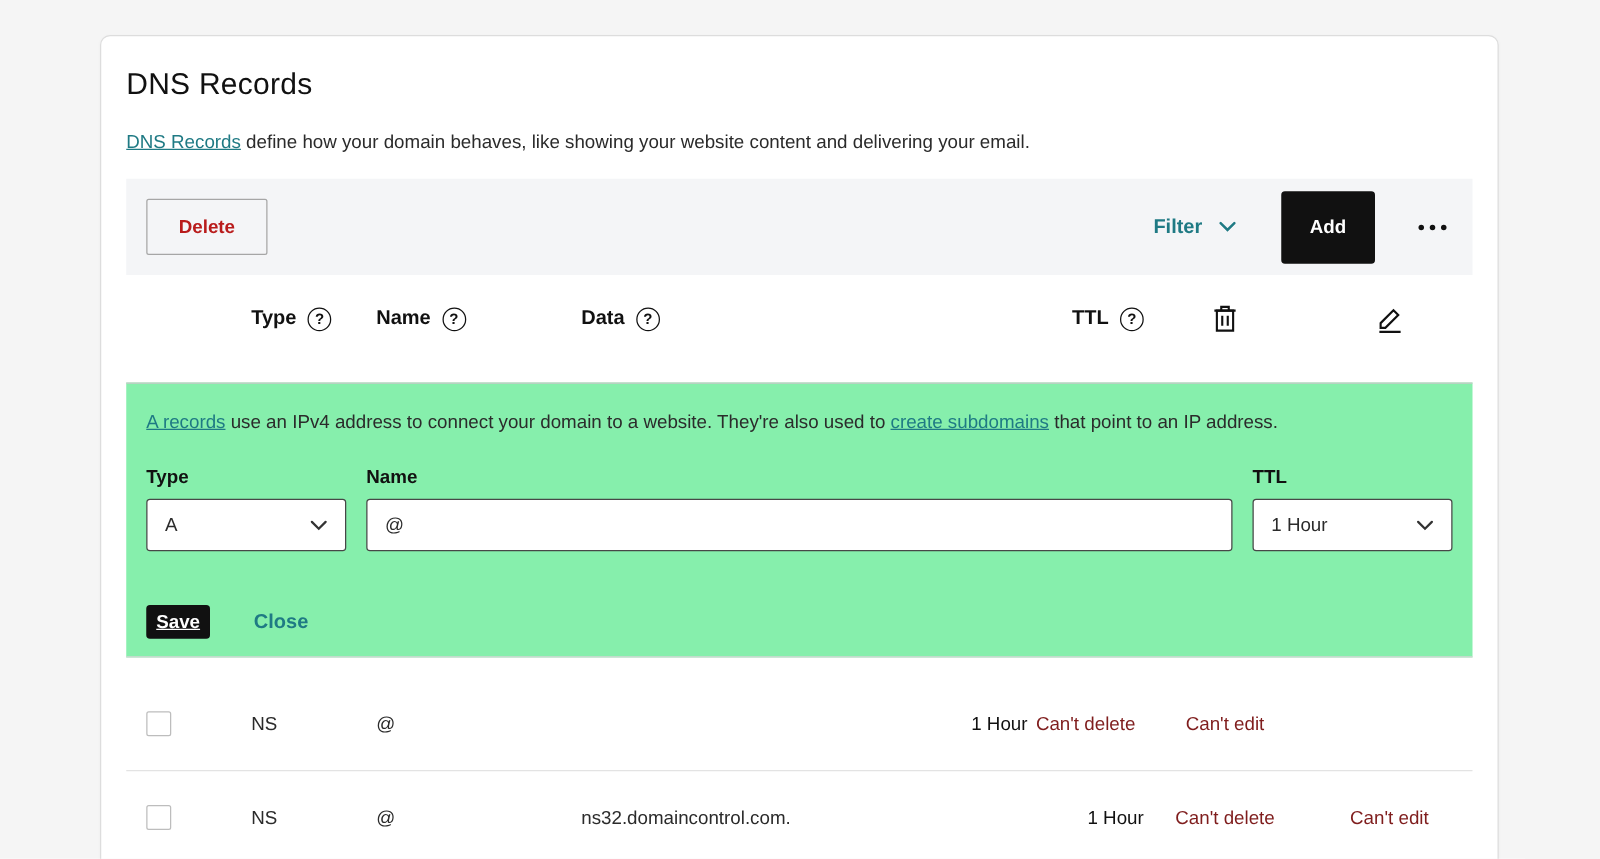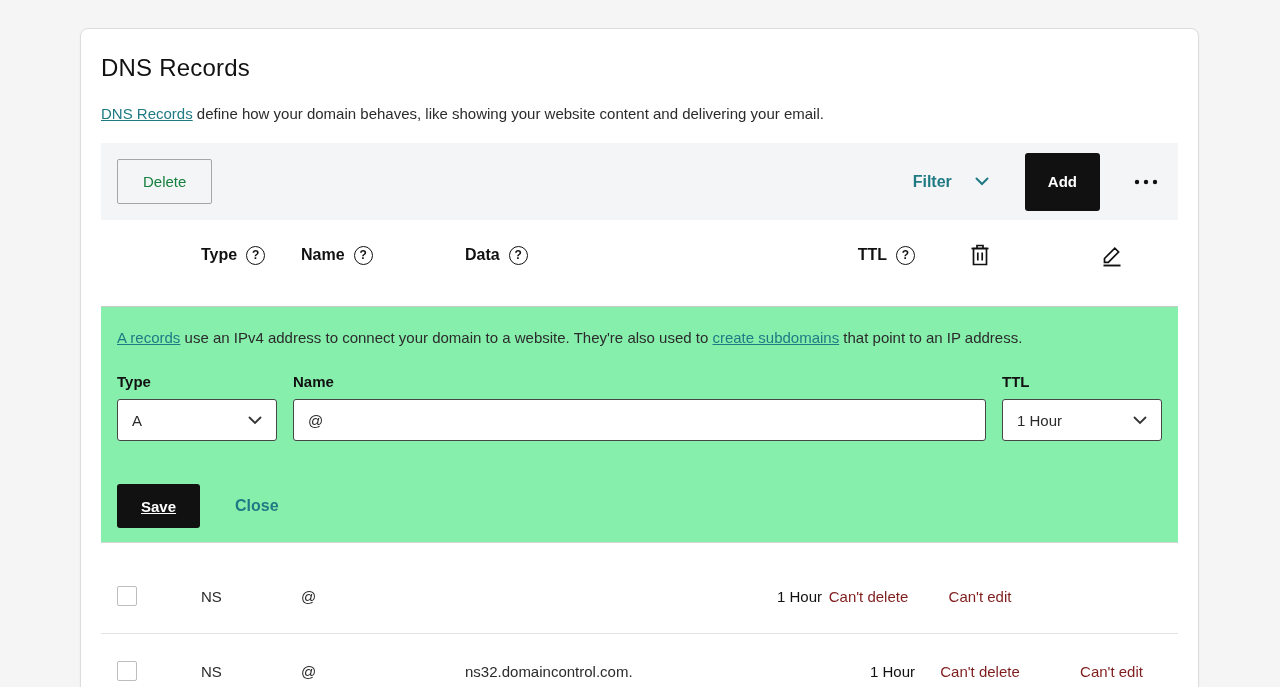--- a/index.html
+++ b/index.html
@@ -31,26 +31,26 @@
   .toolbar {
     margin-top:21px; height:77px;
     background:#f4f5f7;
     display:flex; align-items:center;
     padding:0 16px;
   }
   .btn-secondary {
     height:45px; padding:0 25px; margin-right:19px;
     background:transparent;
     border:1px solid #a6a6a6; border-radius:2px;
-    color:#15803d; font-size:15px; font-weight:400;
+    color:#b91c1c; font-size:15px; font-weight:700;
     font-family:inherit; cursor:default;
   }
   .toolbar-spacer { flex:1; }
   .filter-btn {
-    display:flex; align-items:center; gap:23px;
+    display:flex; align-items:center; gap:13px;
     background:none; border:none; cursor:pointer;
     color:#1f7a84; font-size:16px; font-weight:700;
     font-family:inherit; margin-right:36px; padding:0;
   }
   .btn-primary {
     height:58px; padding:0 23px;
     background:#111; color:#fff;
     border:none; border-radius:3px;
     font-size:15px; font-weight:700;
     font-family:inherit; cursor:pointer;
@@ -94,21 +94,21 @@
     height:42px; background:#fff;
     border:1px solid #474747; border-radius:3px;
     font-size:15px; color:#2b2b2b;
   }
   .select {
     display:flex; align-items:center; justify-content:space-between;
     padding:0 14px; cursor:pointer;
   }
   input.control { width:100%; padding:0 14px; font-family:inherit; outline:none; }
   .editor-actions { display:flex; align-items:center; margin-top:43px; }
-  .save-btn { height:44px; padding:0 24px;text-decoration:underline; }
+  .save-btn { height:27px; padding:0 8px;text-decoration:underline; }
   .close-btn {
     background:none; border:none; cursor:pointer; padding:0;
     margin-left:35px; color:#1f7a84; font-size:16px; font-weight:700;
     font-family:inherit;
     text-align:center;
   }
 
   
   .trow { height:75px; border-bottom:1px solid #e3e3e3; font-size:15px; color:#2b2b2b; }
   .cell-check { padding-left:16px; }

